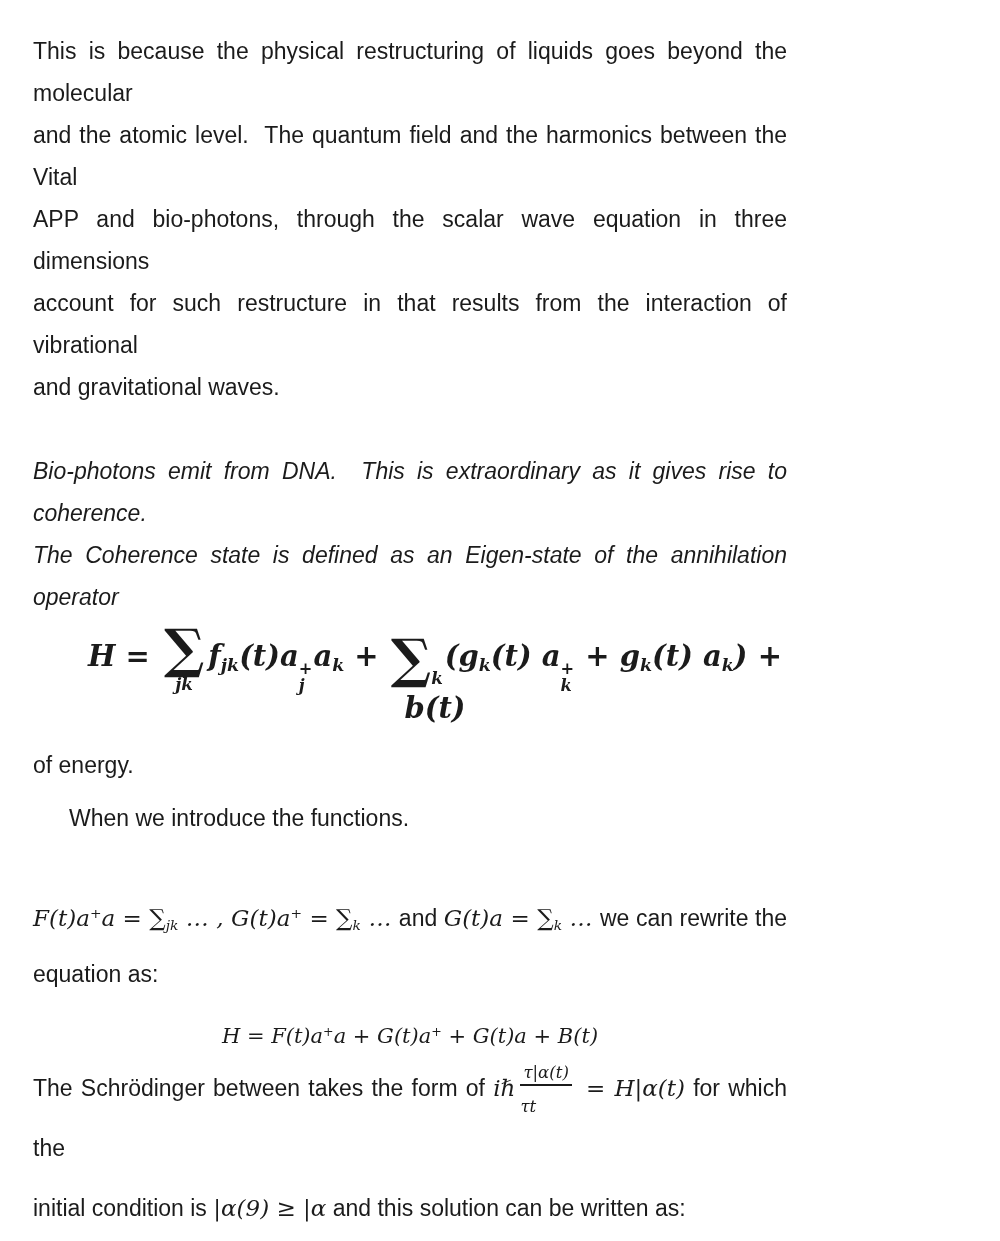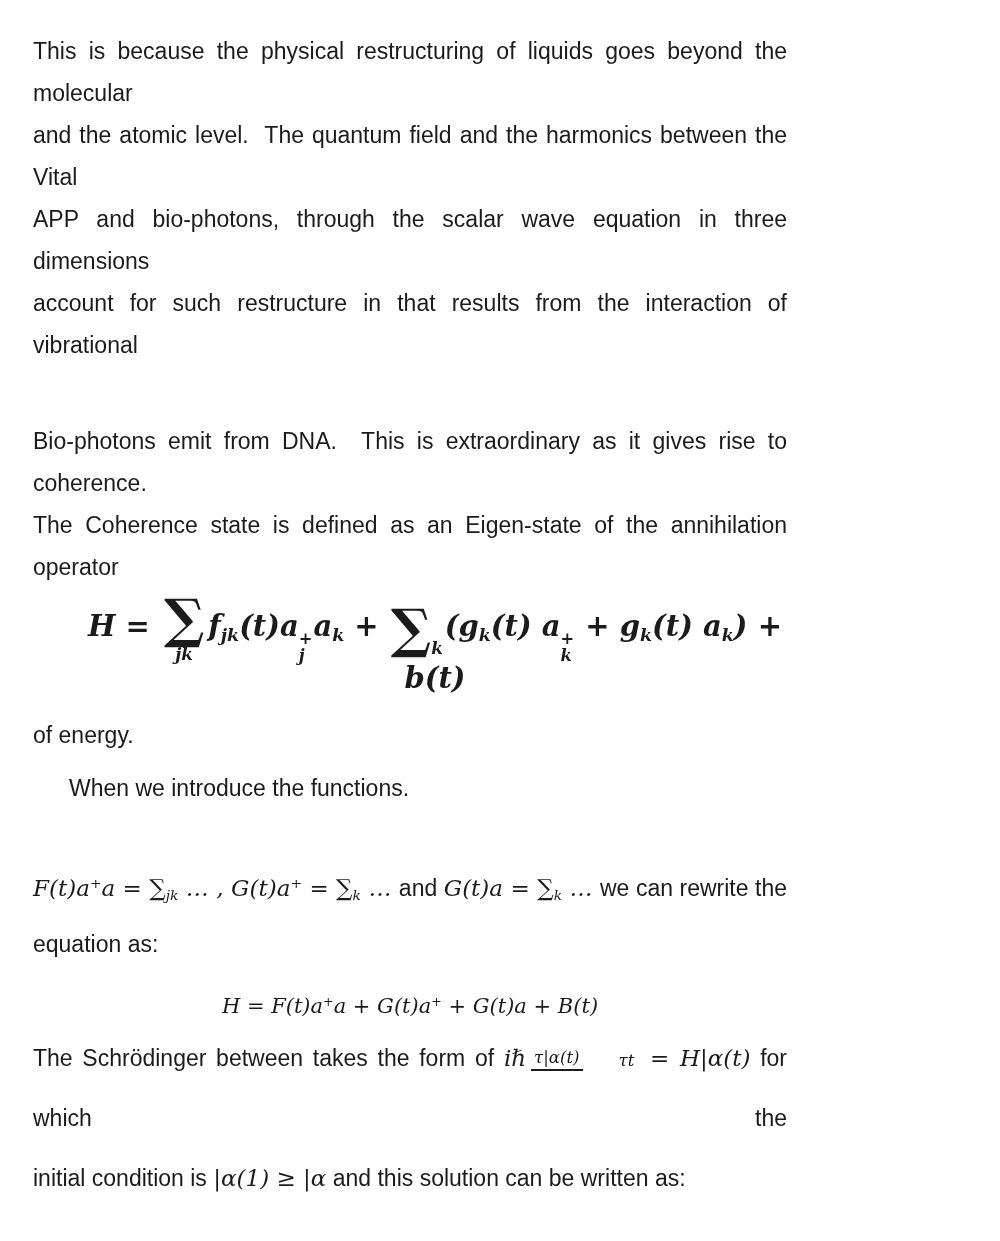--- a/index.html
+++ b/index.html
@@ -8,21 +8,21 @@
     padding:30px 33px 0 33px;overflow:hidden;
     background:#ffffff;color:#1b1b1b;
     font-family:"Liberation Sans",sans-serif;
     font-size:23px;
   }
   .para{margin:0;}
   .line{min-height:1em;}
   .just{text-align:justify;text-align-last:justify;}
   
   .p1{margin-top:0;line-height:42px;}
-  .p2{margin-top:54px;line-height:42px;}
+  .p2{margin-top:42px;line-height:42px;font-style:italic;}
   .p3{margin-top:33px;line-height:50px;}
   .eq{text-align:center;}
   .eq1{margin-top:6px;font-size:29px;padding-left:50px;line-height:1;}
   .p4{margin-top:16px;line-height:53px;}
   .p5{margin-top:0;line-height:53px;margin-left:36px;}
   .p6{margin-top:45px;line-height:56px;}
   .eq2{margin-top:14px;font-size:21px;line-height:40px;}
   .p7{margin-top:10px;line-height:52px;}
   .p8{margin-top:2px;line-height:60px;}
   
@@ -35,34 +35,35 @@
       vertical-align:-.5em;text-align:left;margin-right:1px;}
   .ss span{display:block;}
   .bigop{display:inline-flex;flex-direction:column;align-items:center;
          vertical-align:middle;line-height:1;margin:0 4px;}
   .bigop .sigma{font-size:1.85em;font-style:normal;line-height:.92;}
   .bigop .under{font-size:.58em;margin-top:3px;}
   .bigop-r{display:inline-flex;align-items:flex-end;vertical-align:middle;
            line-height:1;margin:0 2px;}
   .bigop-r .sigma{font-size:1.85em;font-style:normal;line-height:.92;}
   .bigop-r .lowsub{font-size:.58em;transform:translateY(.25em);}
-  .frac{display:inline-flex;align-items:flex-end;
+  .frac{display:inline-flex;flex-direction:column;align-items:flex-start;
         vertical-align:middle;line-height:1.2;font-size:.72em;margin:0 5px;}
   .frac .num{border-bottom:2px solid currentColor;padding:0 3px 1px 3px;}
-  .frac .den{padding-top:1px;margin-left:36px;}
+  .frac .den{padding-top:11px;}
 </style>
 </head>
 <body>
 
 <div class="page">
   <div class="para p1">
       <div class="line just"><span>This is because the physical restructuring of liquids goes beyond the molecular</span></div>
       <div class="line just"><span>and the atomic level.&nbsp; The quantum field and the harmonics between the Vital</span></div>
       <div class="line just"><span>APP and bio-photons, through the scalar wave equation in three dimensions</span></div>
       <div class="line just"><span>account for such restructure in that results from the interaction of vibrational</span></div>
+      <div class="line"><span>and gravitational waves.</span></div>
     </div>
   <div class="para p2">
       <div class="line just"><span>Bio-photons emit from DNA.&nbsp; This is extraordinary as it gives rise to coherence.</span></div>
       <div class="line just"><span>The Coherence state is defined as an Eigen-state of the annihilation operator</span></div>
     </div>
   <div class="eq eq1"><span class="mb">H = </span><span class="bigop mb">
         <span class="sigma">∑</span>
         <span class="under">jk</span>
       </span><span class="mb">f</span><sub class="mb">jk</sub><span class="mb">(t)a</span><span class="ss mb">
         <span>+</span>
@@ -83,15 +84,15 @@
   <div class="para p6">
       <div class="line just"><span class="m">F(t)a</span><sup class="m">+</sup><span class="m">a = ∑</span><sub class="m">jk</sub><span class="m"> … , </span><span class="m">G(t)a</span><sup class="m">+</sup><span class="m"> = ∑</span><sub class="m">k</sub><span class="m"> … </span><span>and </span><span class="m">G(t)a = ∑</span><sub class="m">k</sub><span class="m"> … </span><span>we can rewrite the</span></div>
       <div class="line"><span>equation as:</span></div>
     </div>
   <div class="eq eq2"><span class="m">H = F(t)a</span><sup class="m">+</sup><span class="m">a + G(t)a</span><sup class="m">+</sup><span class="m"> + G(t)a + B(t)</span></div>
   <div class="para p8">
       <div class="line just"><span>The Schrödinger between takes the form of </span><span class="m">iℏ</span><span class="frac m">
           <span class="num">τ|α(t)</span>
           <span class="den">τt</span>
         </span><span class="m"> = H|α(t)</span><span> for which the</span></div>
-      <div class="line"><span>initial condition is </span><span class="m">|α(1) ≥ |α</span><span> and this solution can be written as:</span></div>
+      <div class="line"><span>initial condition is </span><span class="m">|α(9) ≥ |α</span><span> and this solution can be written as:</span></div>
     </div>
 </div>
 
 </body></html>

